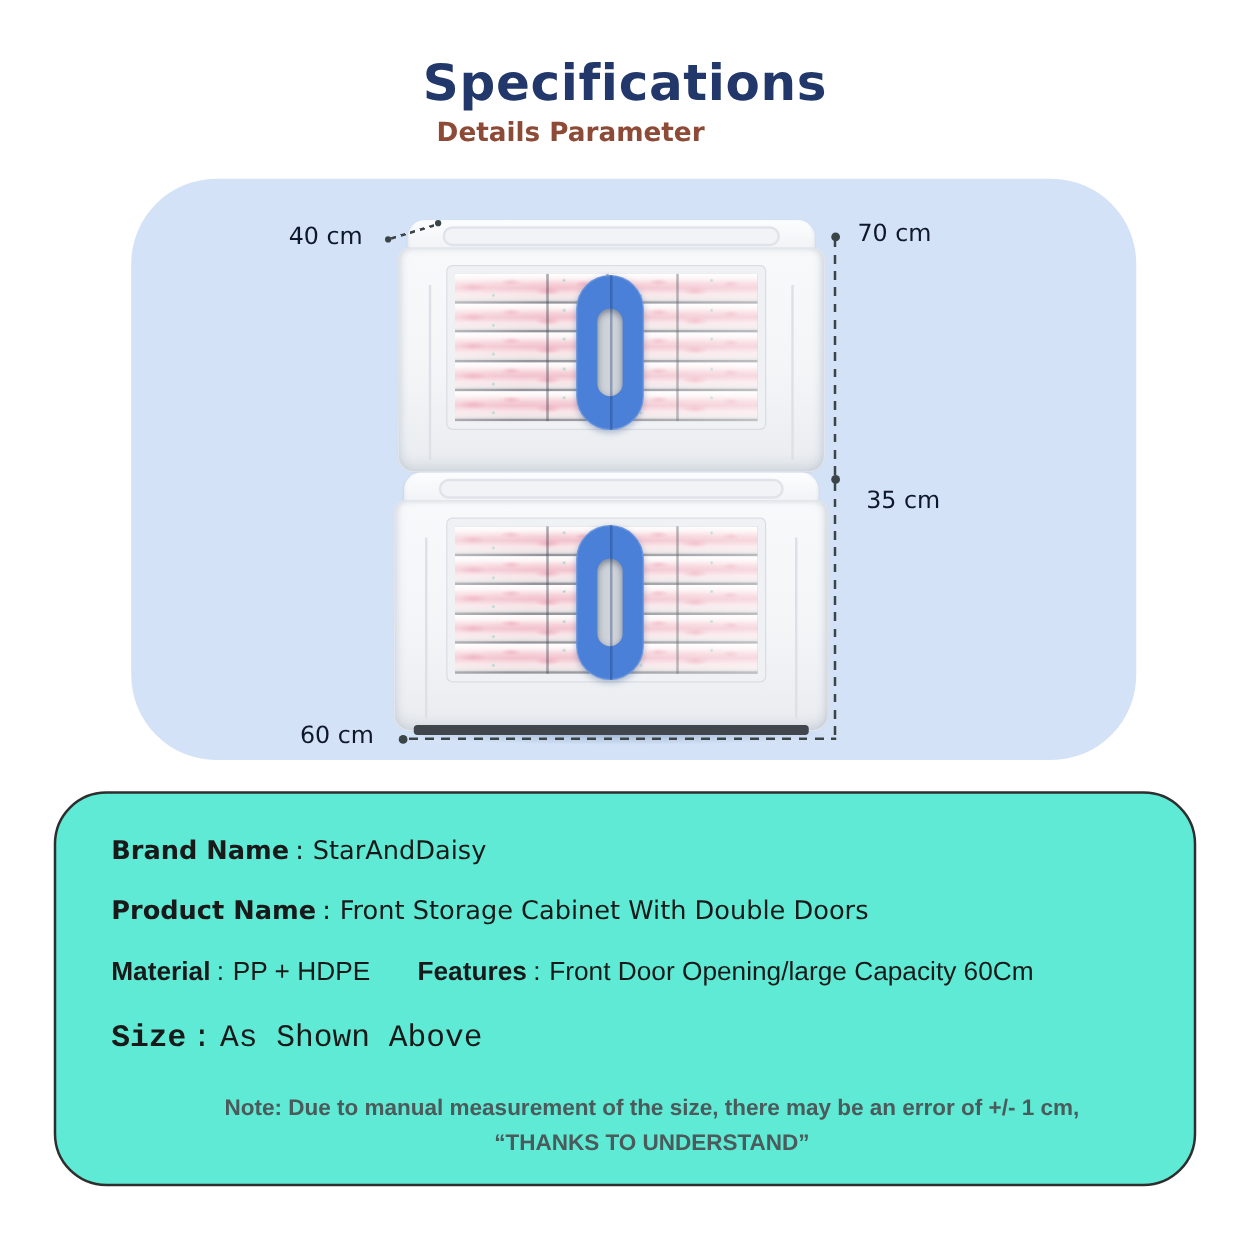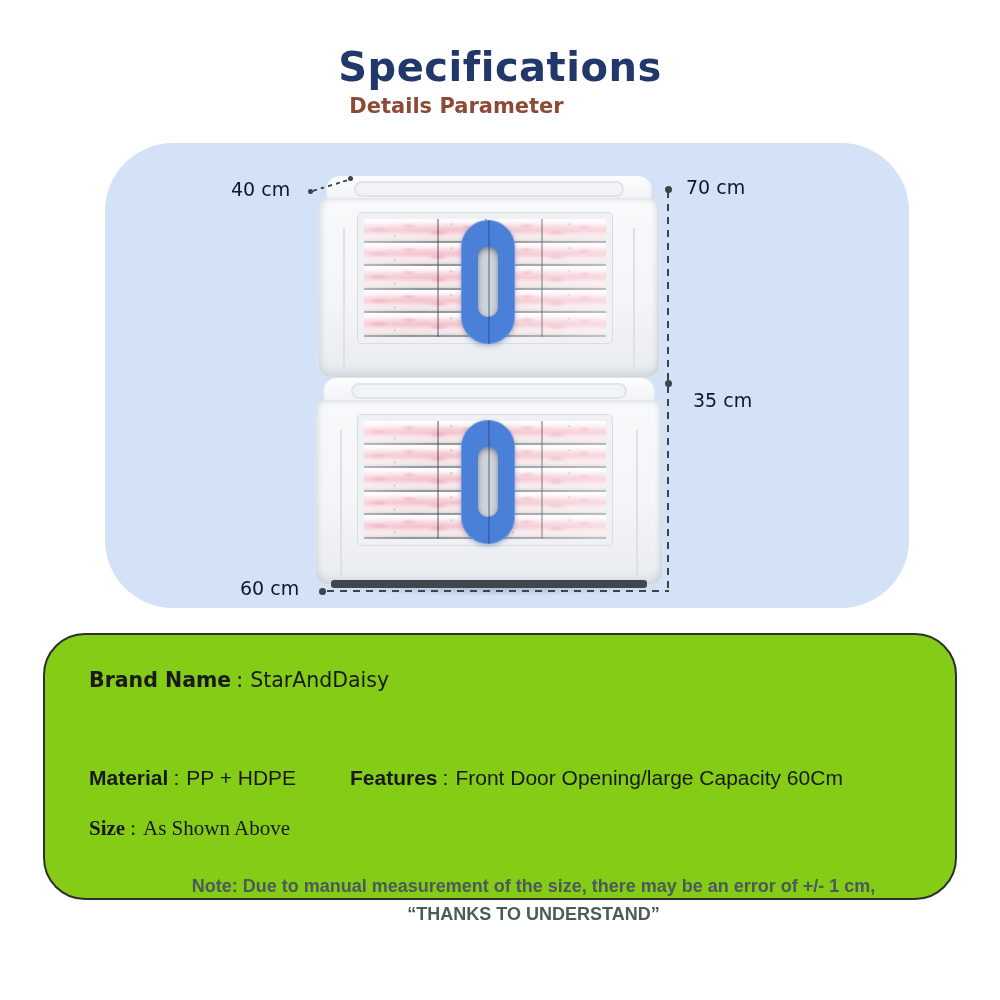--- a/index.html
+++ b/index.html
@@ -131,35 +131,35 @@
   .dim-dot { position:absolute; width:7px; height:7px; background:#3b4447; border-radius:50%; z-index:3; }
   .dot-top  { left:665px; top:186px; }
   .dot-mid  { left:665px; top:380px; }
   .dot-bl   { left:319px; top:588px; }
   .dim-dot.small { width:5px; height:5px; }
   .dot-d1 { left:308px; top:189px; }
   .dot-d2 { left:348px; top:176px; }
 
   
   .spec-box {
-    position:absolute; left:43px; top:633px; width:914px; height:267px;
-    background:#84cc16; border:2px solid #2e2e2e; border-radius:42px;
+    position:absolute; left:43px; top:633px; width:914px; height:316px;
+    background:#5eead4; border:2px solid #2e2e2e; border-radius:42px;
   }
   .spec-line { position:absolute; left:44px; font-size:20.5px; color:#191919; white-space:nowrap; }
   .row-0 { top:33px; }
   .row-1 { top:81px; }
   .row-2 { top:131px; font-family:"Liberation Sans",sans-serif; font-size:21px; }
-  .row-3 { top:181px; font-family:Liberation Serif, serif; font-size:21px;text-align:right; }
+  .row-3 { top:181px; font-family:Liberation Mono, monospace; font-size:25px;text-align:right; }
   .spec-label { font-weight:700; }
   .spec-sep { margin:0 7px 0 5px; }
   .pair { display:inline-block; }
-  .pair + .pair { margin-left:48px; }
+  .pair + .pair { margin-left:32px; }
 
   .note-1, .note-2 {
-    position:absolute; left:12px; width:100%; text-align:center;
+    position:absolute; left:0; width:100%; text-align:center;
     font-family:"Liberation Sans",sans-serif; font-weight:700;
     font-size:18px; color:#4b5a5b;padding-left:43px;
   }
   .note-1 { top:241px; }
   .note-2 { top:269px; }
 </style>
 </head>
 <body>
 
 <div>
@@ -232,20 +232,23 @@
   <div class="dim-dot dot-bl"></div>
   <div class="dim-dot small dot-d1"></div>
   <div class="dim-dot small dot-d2"></div>
 
   <div class="spec-box">
 
     <div class="spec-line row-0">
       <span class="pair"><span class="spec-label">Brand Name</span><span class="spec-sep">:</span><span class="spec-value">StarAndDaisy</span></span>
     </div>
 
+    <div class="spec-line row-1">
+      <span class="pair"><span class="spec-label">Product Name</span><span class="spec-sep">:</span><span class="spec-value">Front Storage Cabinet With Double Doors</span></span>
+    </div>
 
     <div class="spec-line row-2">
       <span class="pair"><span class="spec-label">Material</span><span class="spec-sep">:</span><span class="spec-value">PP + HDPE</span></span>
       <span class="pair"><span class="spec-label">Features</span><span class="spec-sep">:</span><span class="spec-value">Front Door Opening/large Capacity 60Cm</span></span>
     </div>
 
     <div class="spec-line row-3">
       <span class="pair"><span class="spec-label">Size</span><span class="spec-sep">:</span><span class="spec-value">As Shown Above</span></span>
     </div>
 

